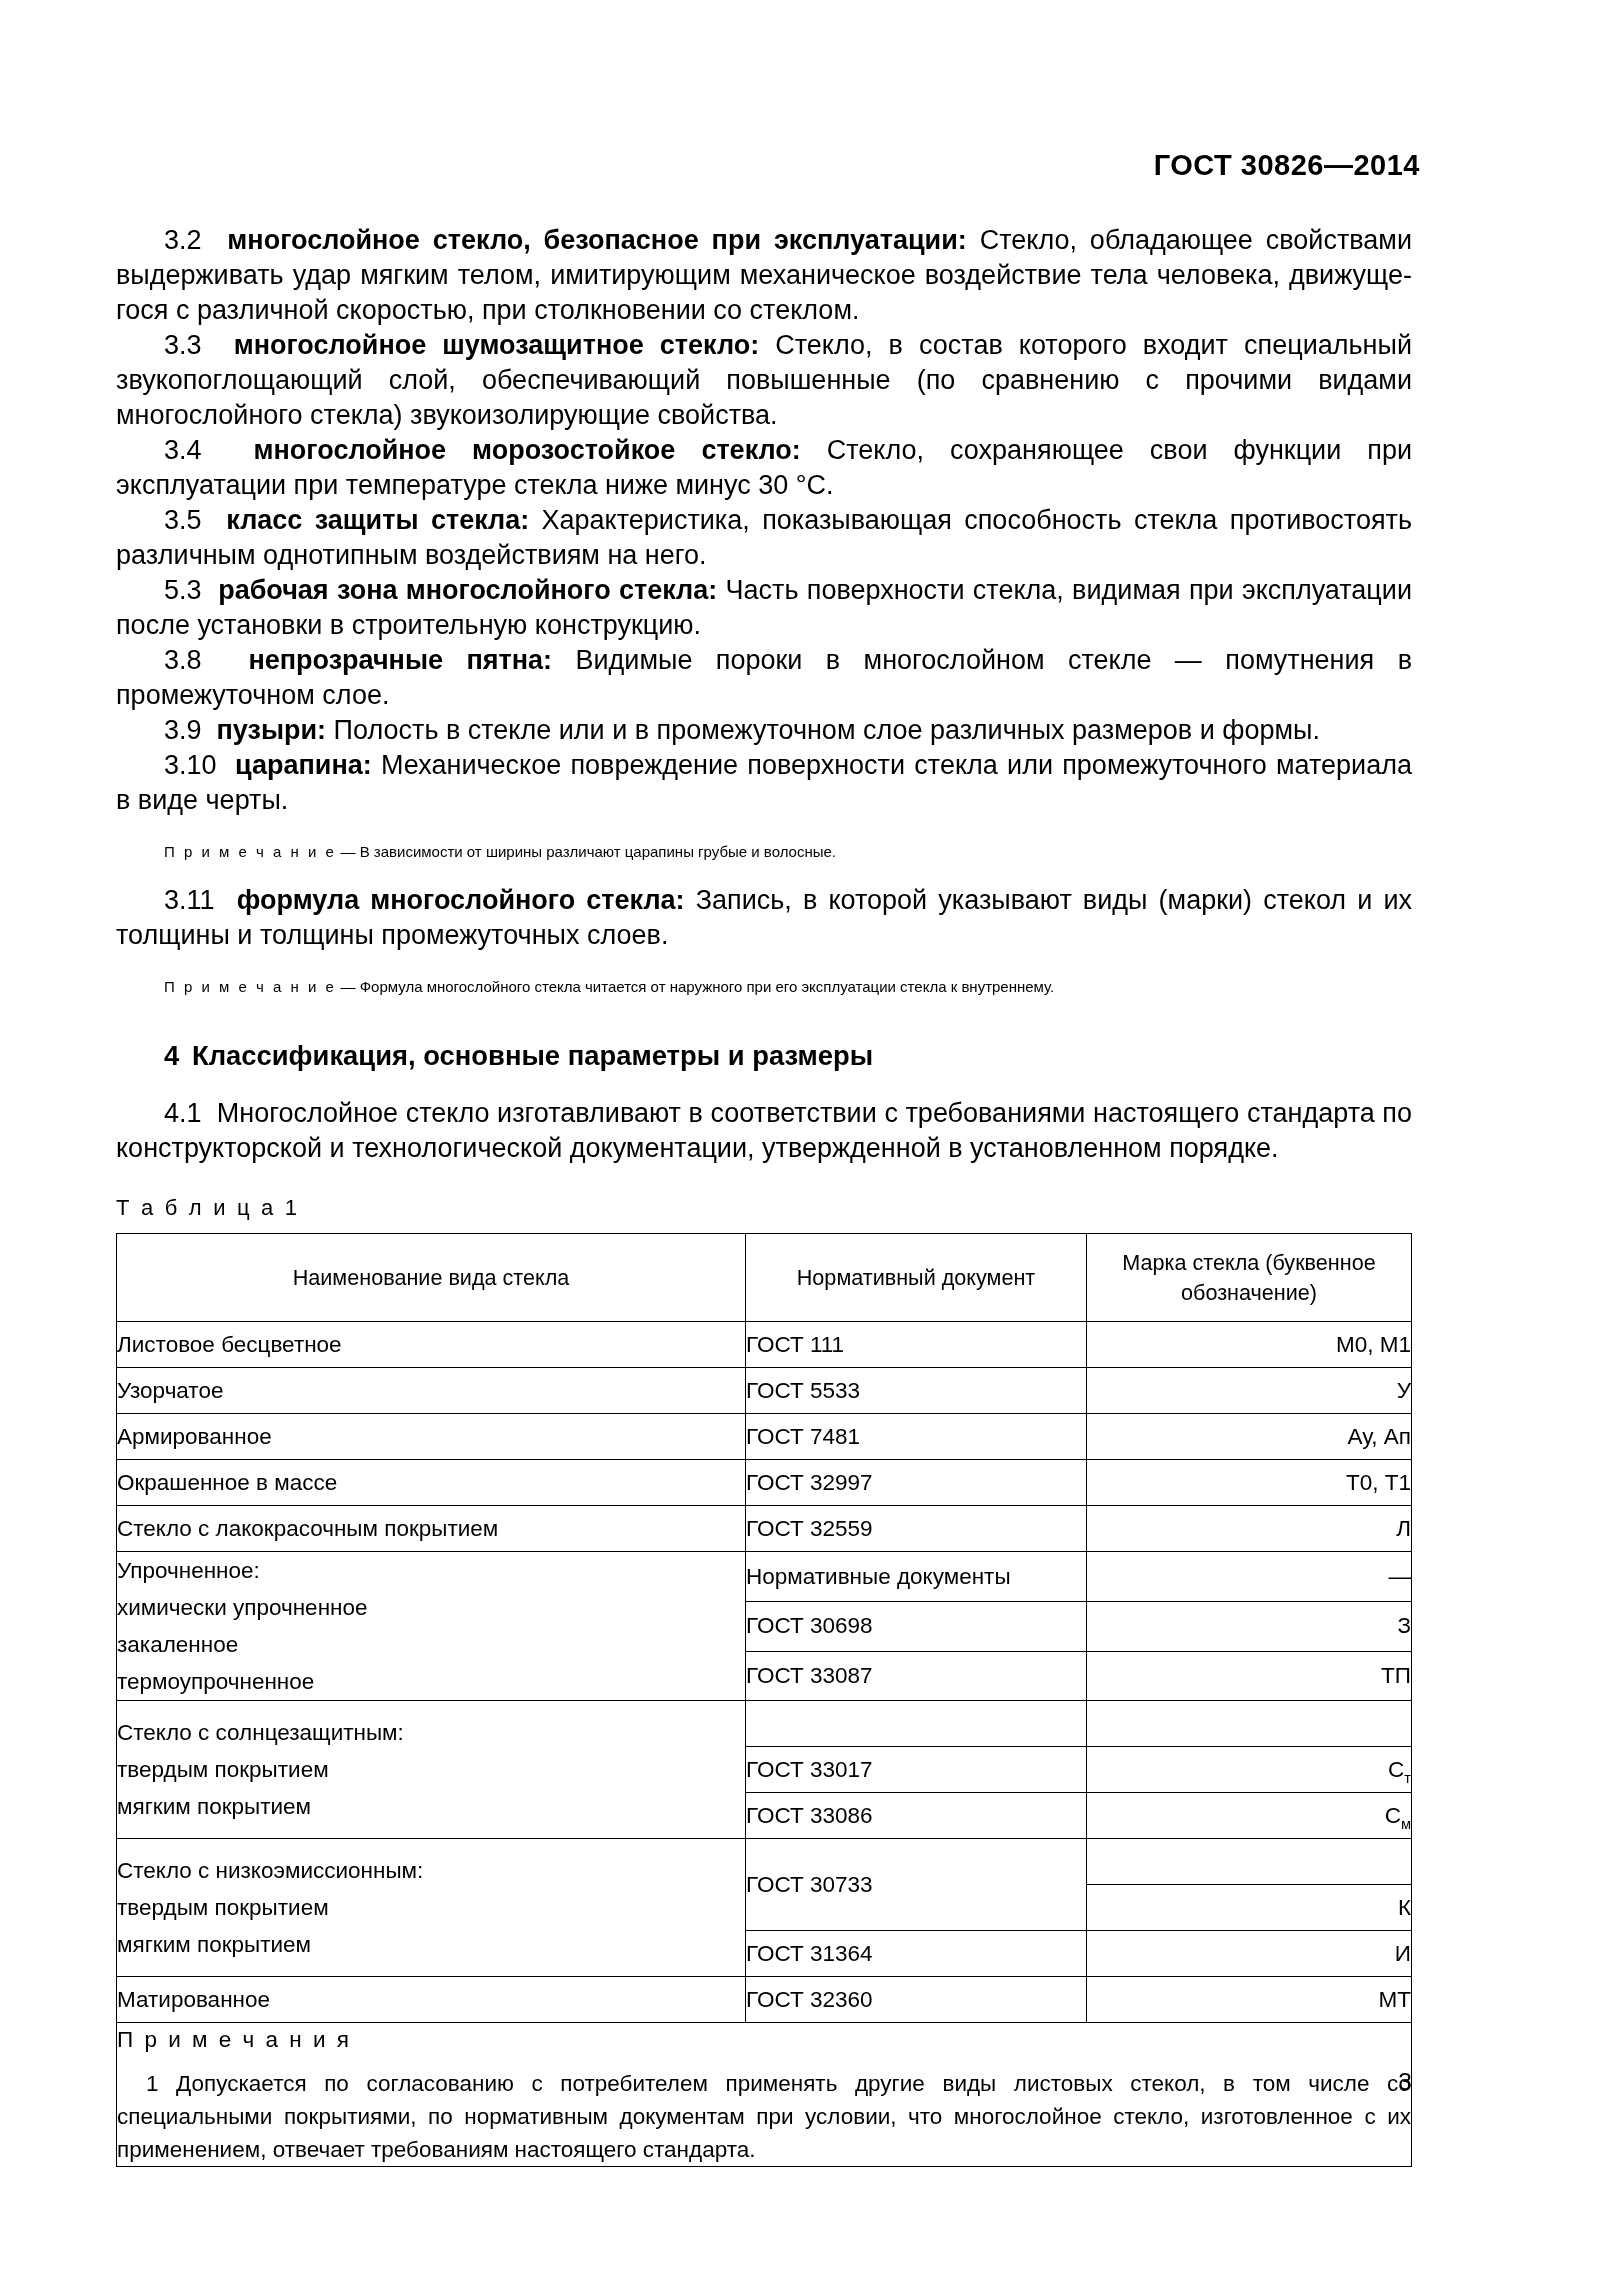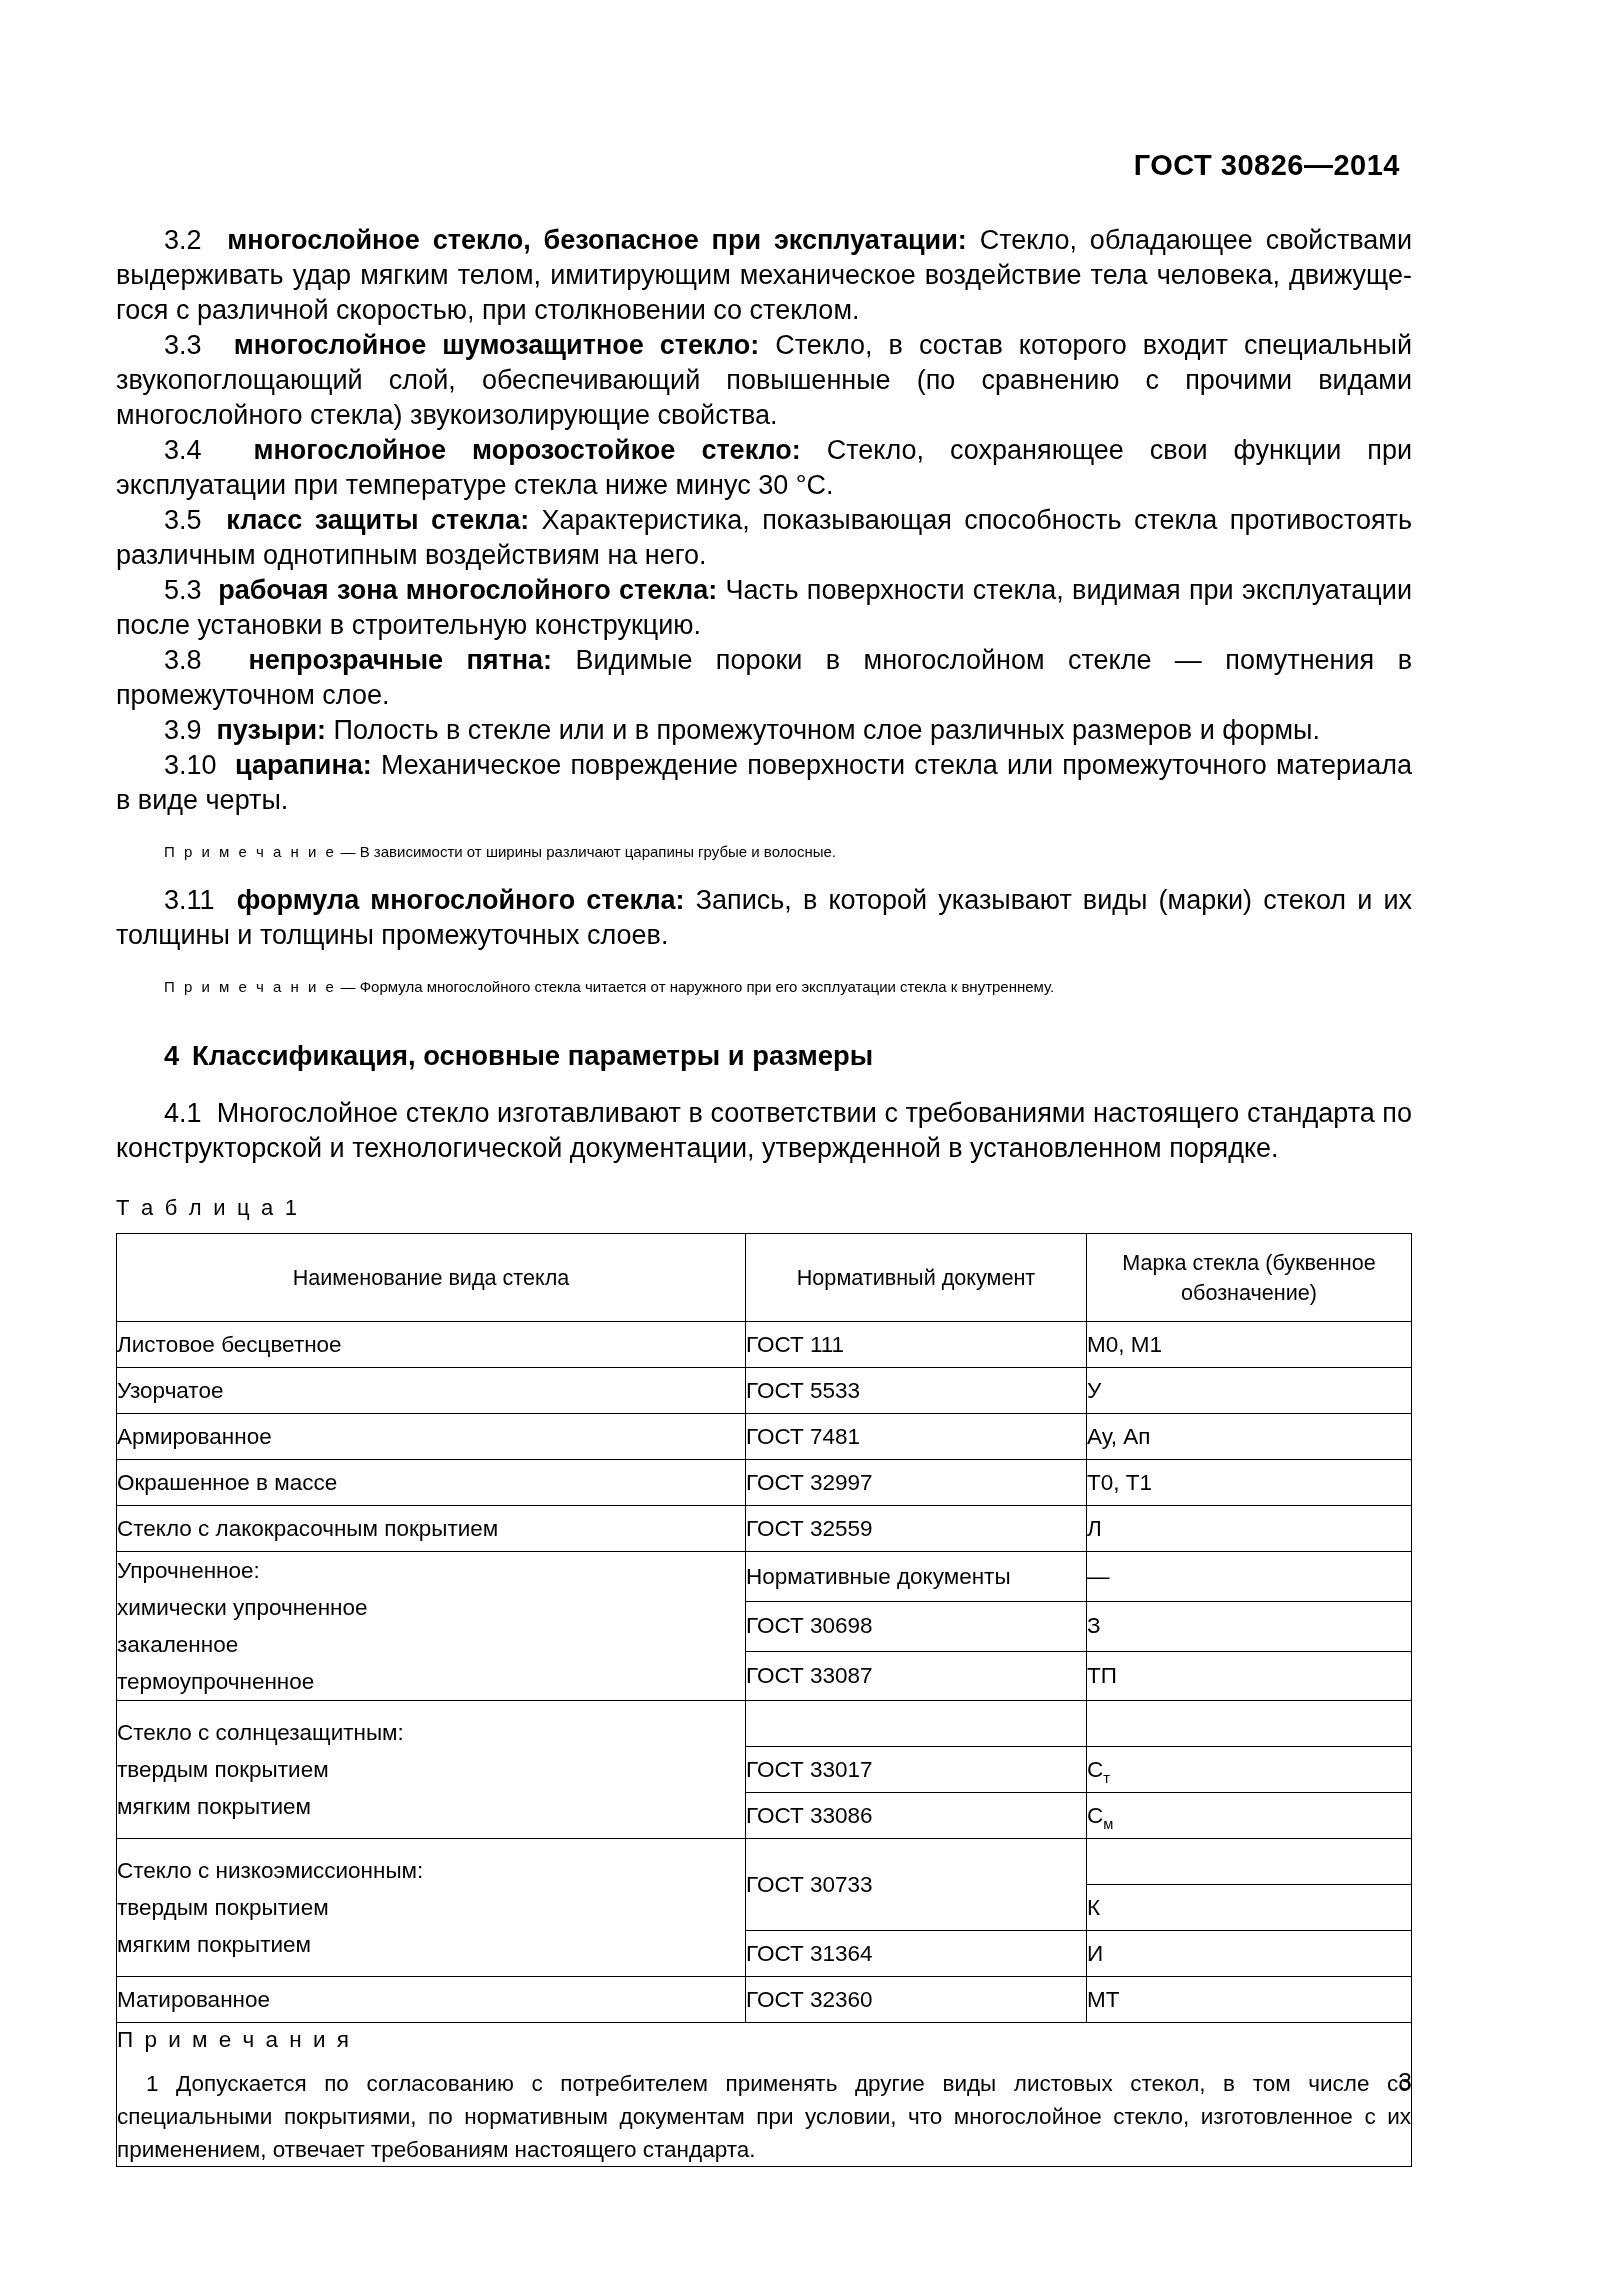--- a/index.html
+++ b/index.html
@@ -16,21 +16,21 @@
   .page {
     position: absolute;
     left: 0; top: 0;
     width: 1620px;
     height: 2293px;
   }
 
   
   .header {
     position: absolute;
-    left: 104px;
+    left: 124px;
     top: 149px;
     width: 1296px;
     text-align: right;
     font-size: 29px;
     font-weight: bold;
     letter-spacing: 0.5px;
   }
 
   
   .content {
@@ -106,21 +106,21 @@
   td.nameCellTop {
     padding: 10.8px 0 10.8px 26.5px;
     line-height: 37px;
     vertical-align: top;
   }
   td.docCell {
     padding: 8.8px 0 8.8px 19.6px;
     height: 46px;
   }
   td.markCell {
-    text-align: left;
+    text-align: right;
     padding: 8.8px 5.9px;
     height: 46px;
   }
   td.markCell sub {
     font-size: 14.7px;
     vertical-align: baseline;
     position: relative;
     top: 5.9px;
   }
   td.blankCell { }

